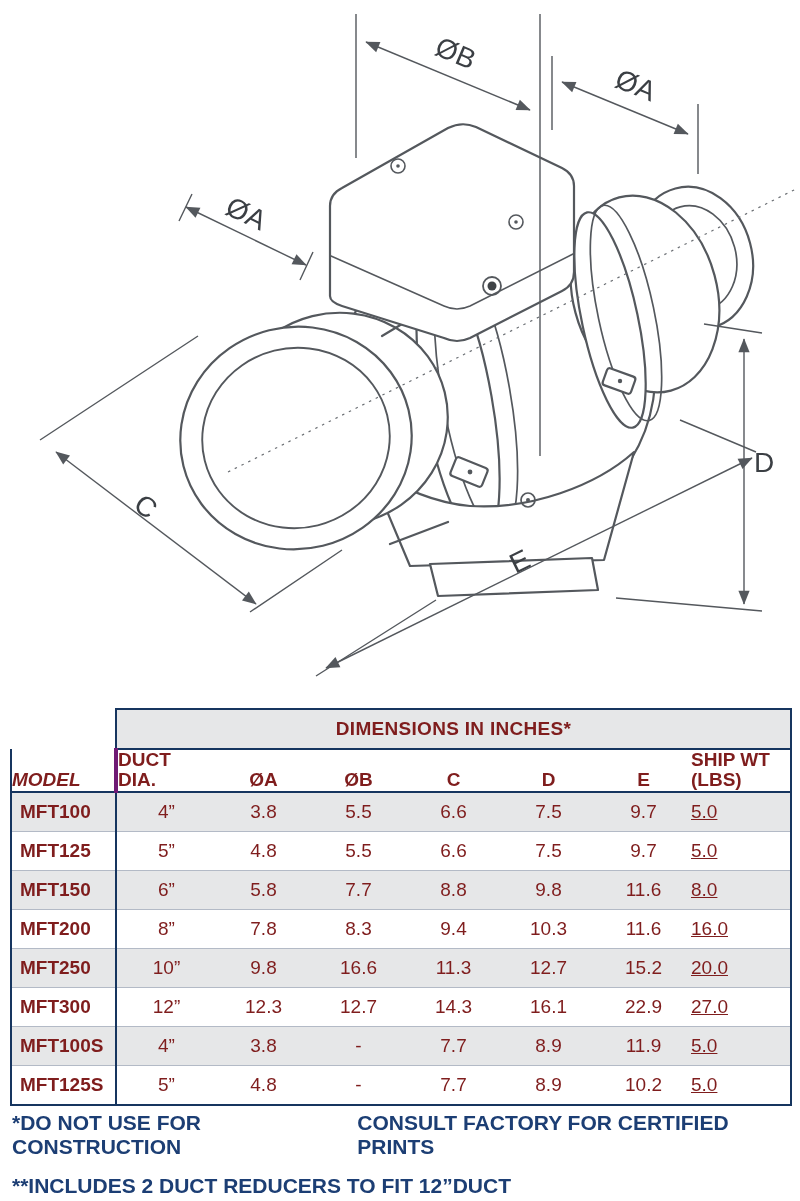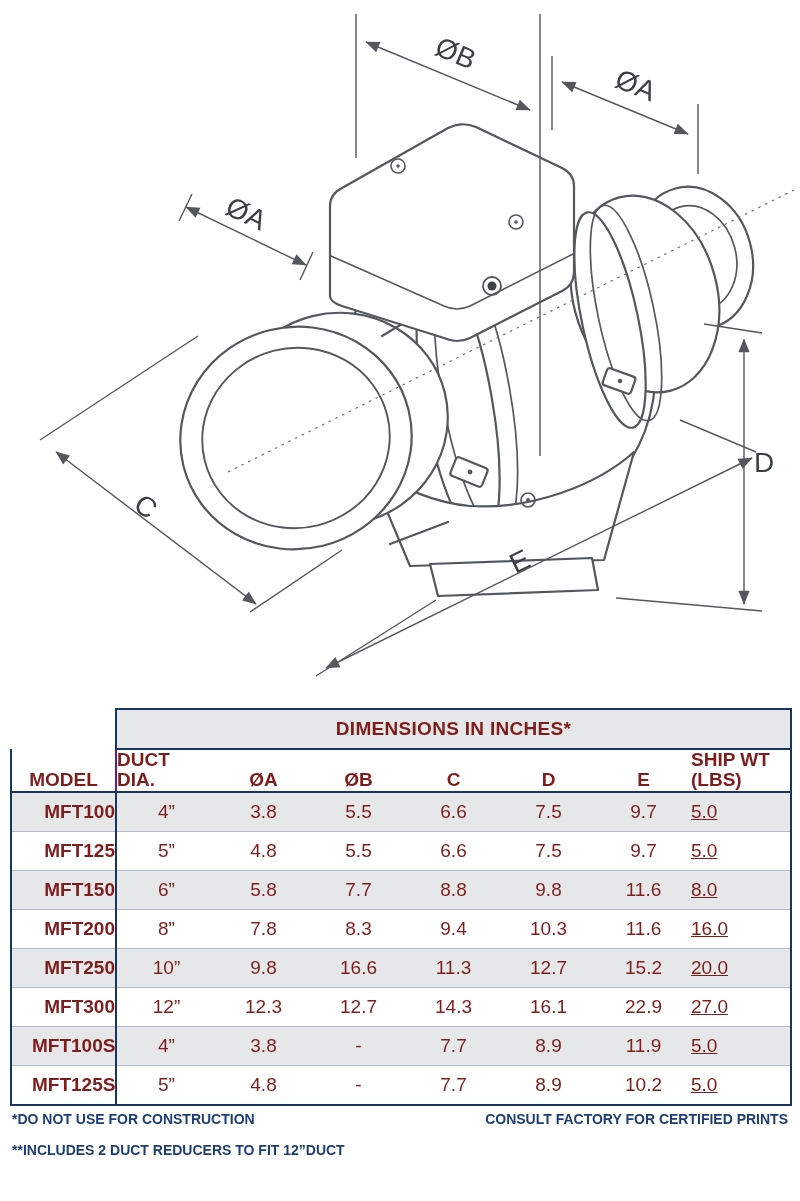--- a/index.html
+++ b/index.html
@@ -11,34 +11,34 @@
   svg text { font-family:"Liberation Sans", sans-serif; font-size:28px; fill:#3b3f44; }
 
   
   .table-wrap { padding:6px 10px 0 10px; }
   table.dims { width:780px; border-collapse:collapse; table-layout:fixed; color:#7f1d1d; }
   .dims td, .dims th { padding:0; font-size:19px; height:38px; overflow:hidden; white-space:nowrap; }
   .corner { background:#ffffff; border:none; }
   .title-cell { background:#e6e7e8; border:2px solid #16355f; text-align:center;
                 font-weight:bold; font-size:20px; height:40px; letter-spacing:.3px; }
   .header-row th { border-bottom:2px solid #16355f; vertical-align:bottom; padding-bottom:1px; line-height:1.05; }
-  .h-model { text-align:center; padding-left:8px; border-left:2px solid #16355f; border-right:2px solid #701a75; }
+  .h-model { text-align:left; padding-left:8px; border-left:2px solid #16355f; border-right:4px solid #701a75;font-style:italic; }
   .h-duct  { text-align:left; padding-left:18px; }
   .h-val   { text-align:center; }
   .h-ship  { text-align:left; padding-right:8px; border-right:2px solid #16355f; }
   tbody td { border-top:1px solid #b3bac6; }
-  tbody .col-model { font-weight:bold; text-align:right; padding-left:20px;
+  tbody .col-model { font-weight:bold; text-align:left; padding-left:8px;
                      border-left:2px solid #16355f; border-right:2px solid #16355f; }
   tbody .col-val  { text-align:center; }
   tbody .col-ship { text-align:left; padding-right:22px; border-right:2px solid #16355f;text-decoration:underline; }
   tr.shade td { background:#e6e7e8; }
   tbody tr:last-child td { border-bottom:2px solid #16355f; }
 
   
-  .notes { padding:5px 12px 0 12px; color:#1c3e74; font-weight:bold; font-size:14px; }
+  .notes { padding:5px 12px 0 12px; color:#1c3e74; font-weight:bold; font-size:21px; }
   .notes-line1 { display:flex; justify-content:space-between; }
   .notes-line2 { margin-top:15px; }
 </style>
 </head>
 <body>
 
 <div class="page">
 
   <div class="drawing">
     <svg viewBox="0 0 800 702" width="800" height="702">

